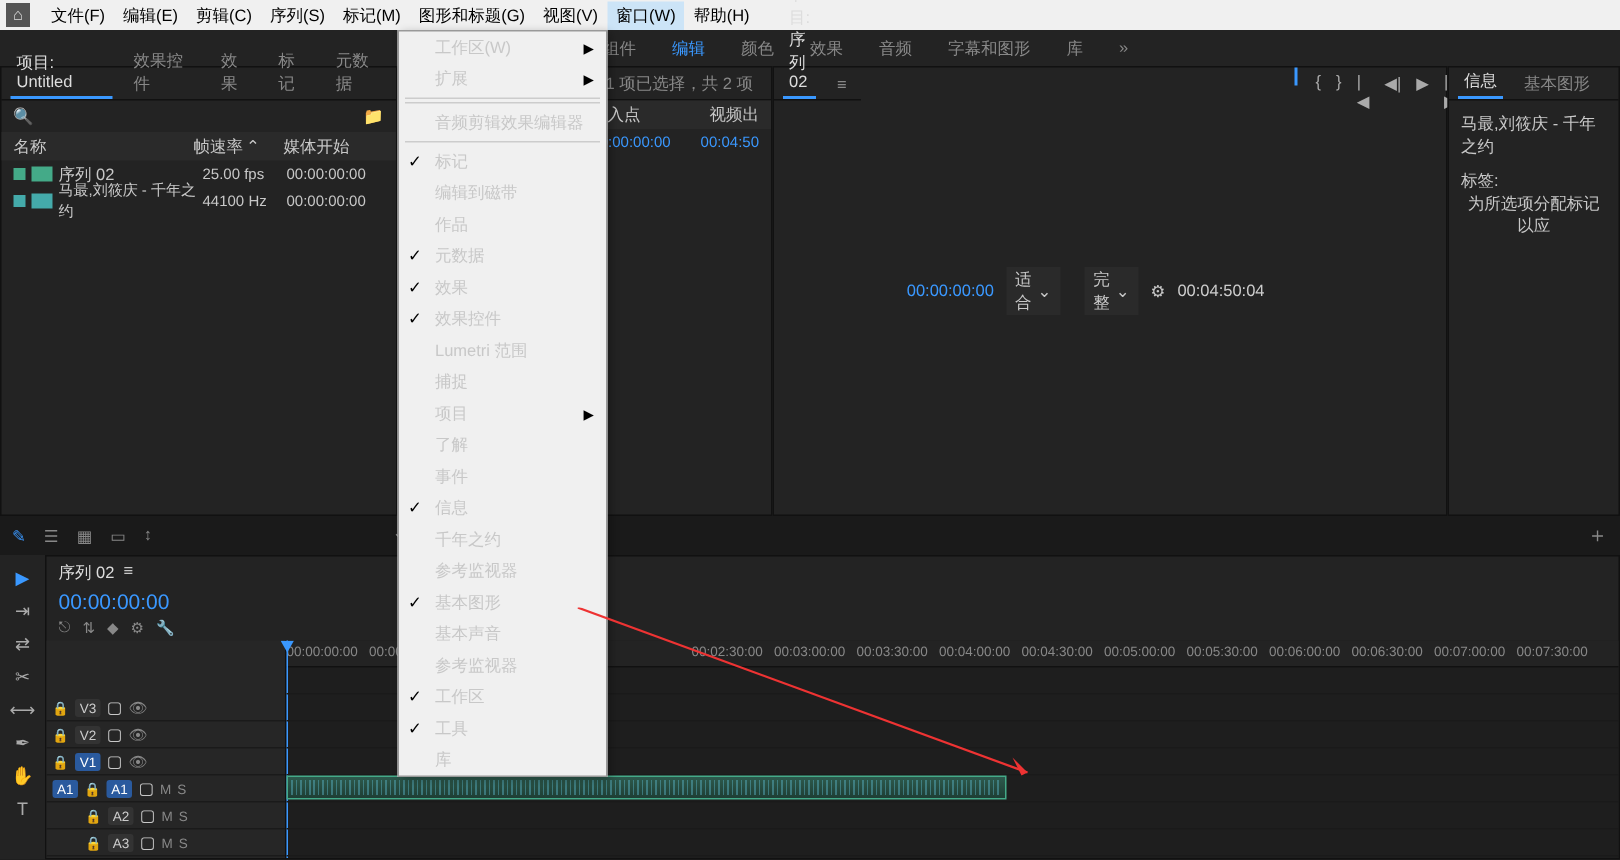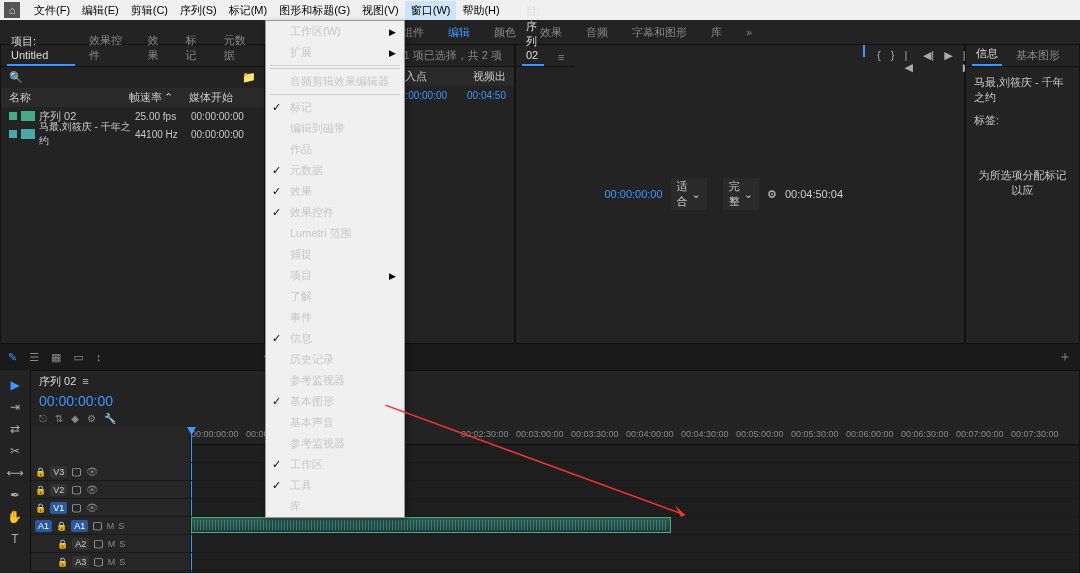--- a/index.html
+++ b/index.html
@@ -196,21 +196,21 @@
   </div>
 
   <div class="panel side-panel">
     <div class="panel-tabs">
       <span class="active">信息</span>
       <span>基本图形</span>
     </div>
     <div class="side-body">
       <div>马最,刘筱庆 - 千年之约</div>
       <div style="margin-top:8px">标签:</div>
-      <div style="margin-top:40px;text-align:center">为所选项分配标记以应</div>
+      <div style="text-align:center">为所选项分配标记以应</div>
     </div>
   </div>
 </div>
 
 <div class="mid-bar">
   <span style="color:#3a98ff">✎</span>
   <span>☰</span>
   <span>▦</span>
   <span>▭</span>
   <span>↕</span>
@@ -375,21 +375,21 @@
       <span>了解</span>
     </div>
     <div class="drop-item">
       <span>事件</span>
     </div>
     <div class="drop-item">
       <span class="check">✓</span>
       <span>信息</span>
     </div>
     <div class="drop-item">
-      <span>历史记录</span>
+      <span>千年之约</span>
     </div>
     <div class="drop-item">
       <span>参考监视器</span>
     </div>
     <div class="drop-item">
       <span class="check">✓</span>
       <span>基本图形</span>
     </div>
     <div class="drop-item">
       <span>基本声音</span>

